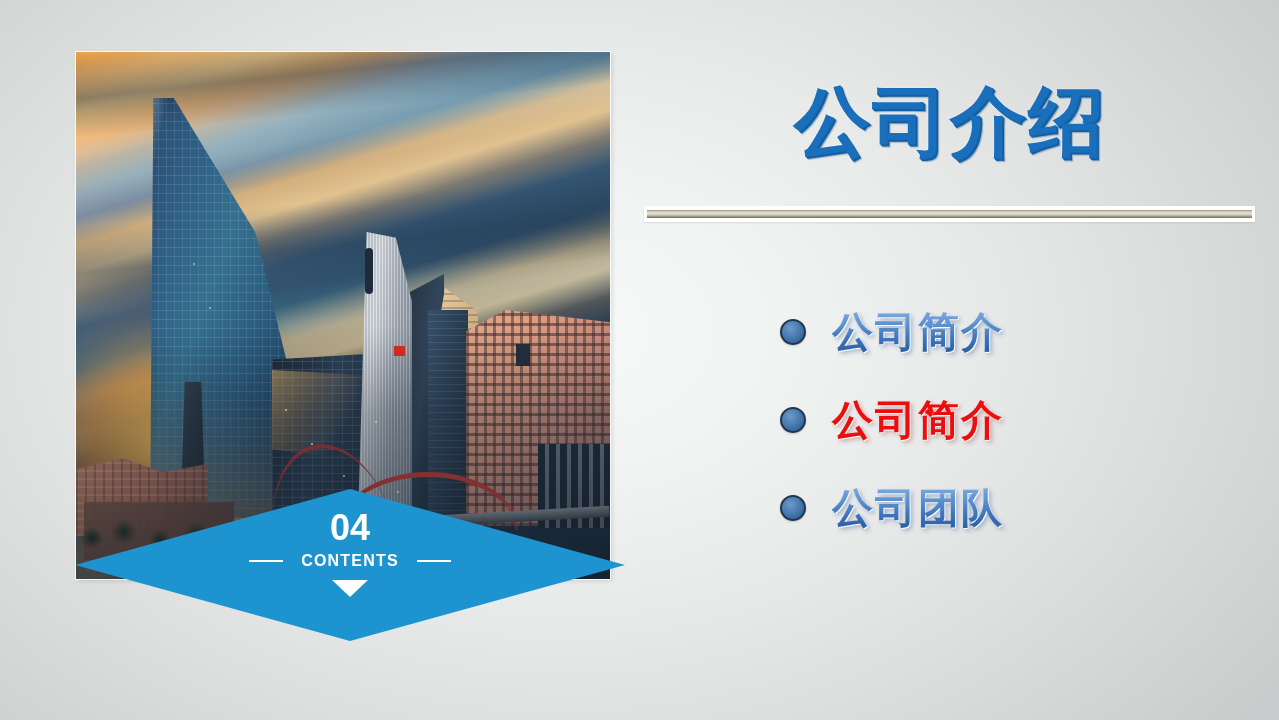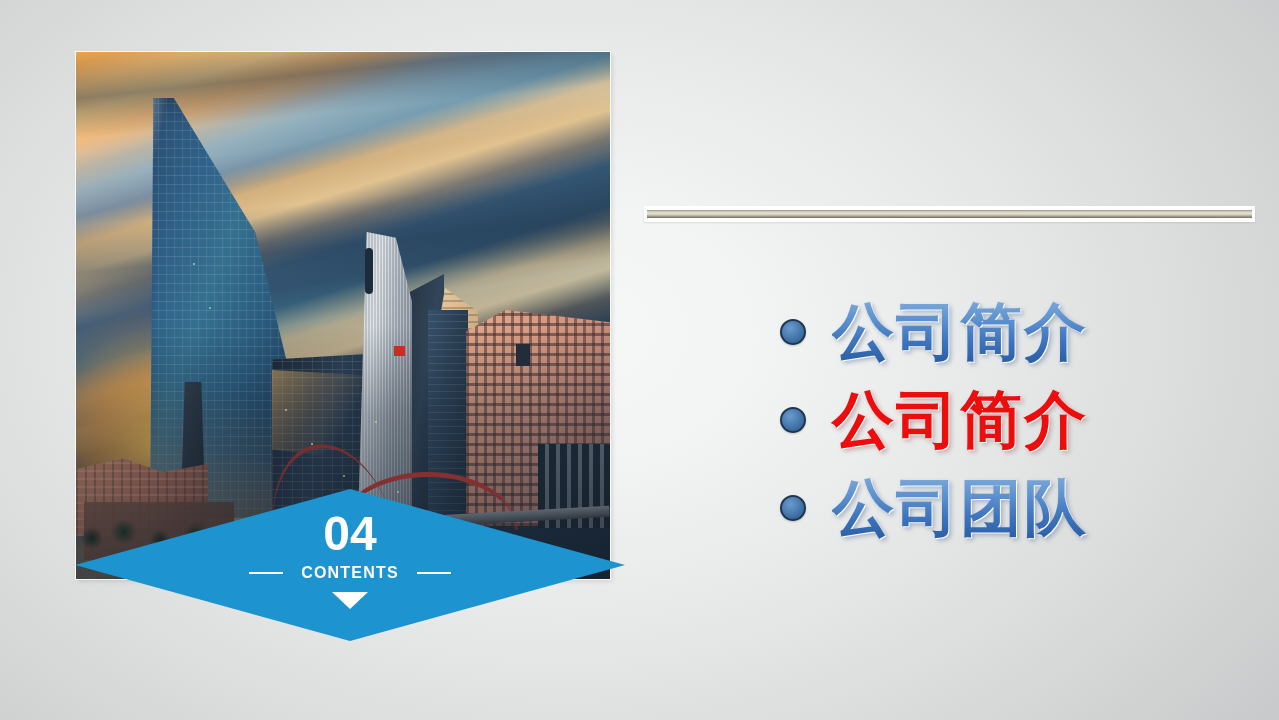--- a/index.html
+++ b/index.html
@@ -270,21 +270,21 @@
     left: 0; top: 0; width: 100%; height: 100%;
     display: flex;
     flex-direction: column;
     align-items: center;
     justify-content: flex-start;
     padding-top: 21px;
     box-sizing: border-box;
   }
   #contents-number {
     color: #ffffff;
-    font-size: 48px;
+    font-size: 36px;
     font-weight: bold;
     line-height: 1;
     letter-spacing: 0px;
     font-family: "Liberation Sans", sans-serif;
   }
   #contents-label-row {
     display: flex;
     align-items: center;
     gap: 18px;
     margin-top: 7px;
@@ -367,21 +367,21 @@
     width: 26px;
     height: 26px;
     border-radius: 50%;
     background: radial-gradient(circle at 38% 33%, #6a9bcb 0%, #4a7cb0 45%, #37679a 75%, #2b5584 100%);
     border: 2px solid #20364f;
     box-sizing: border-box;
     box-shadow: 0 1px 2px rgba(0,0,0,0.18);
   }
   .bullet-text {
     font-family: "Liberation Sans", sans-serif;
-    font-size: 62px;
+    font-size: 41px;
     font-weight: bold;
     line-height: 1;
     letter-spacing: 2px;
     white-space: nowrap;
   }
   .bullet-text.blue {
     color: #4a7ec4;
     background: linear-gradient(180deg, #7aa8da 0%, #5d91cf 30%, #3f76be 62%, #2a5ea6 100%);
     -webkit-background-clip: text;
     background-clip: text;
@@ -443,20 +443,23 @@
       <div id="contents-number">04</div>
       <div id="contents-label-row">
         <span class="contents-rule"></span>
         <span id="contents-label">CONTENTS</span>
         <span class="contents-rule"></span>
       </div>
       <div id="contents-caret"></div>
     </div>
   </div>
 
+  <div id="title-block">
+    <div id="slide-title">公司介绍</div>
+  </div>
 
   <div id="title-divider">
     <div id="title-divider-bar"></div>
   </div>
 
   <div id="bullet-list">
 
     <div class="bullet-row">
       <span class="bullet-dot"></span>
       <span class="bullet-text blue">公司简介</span>

